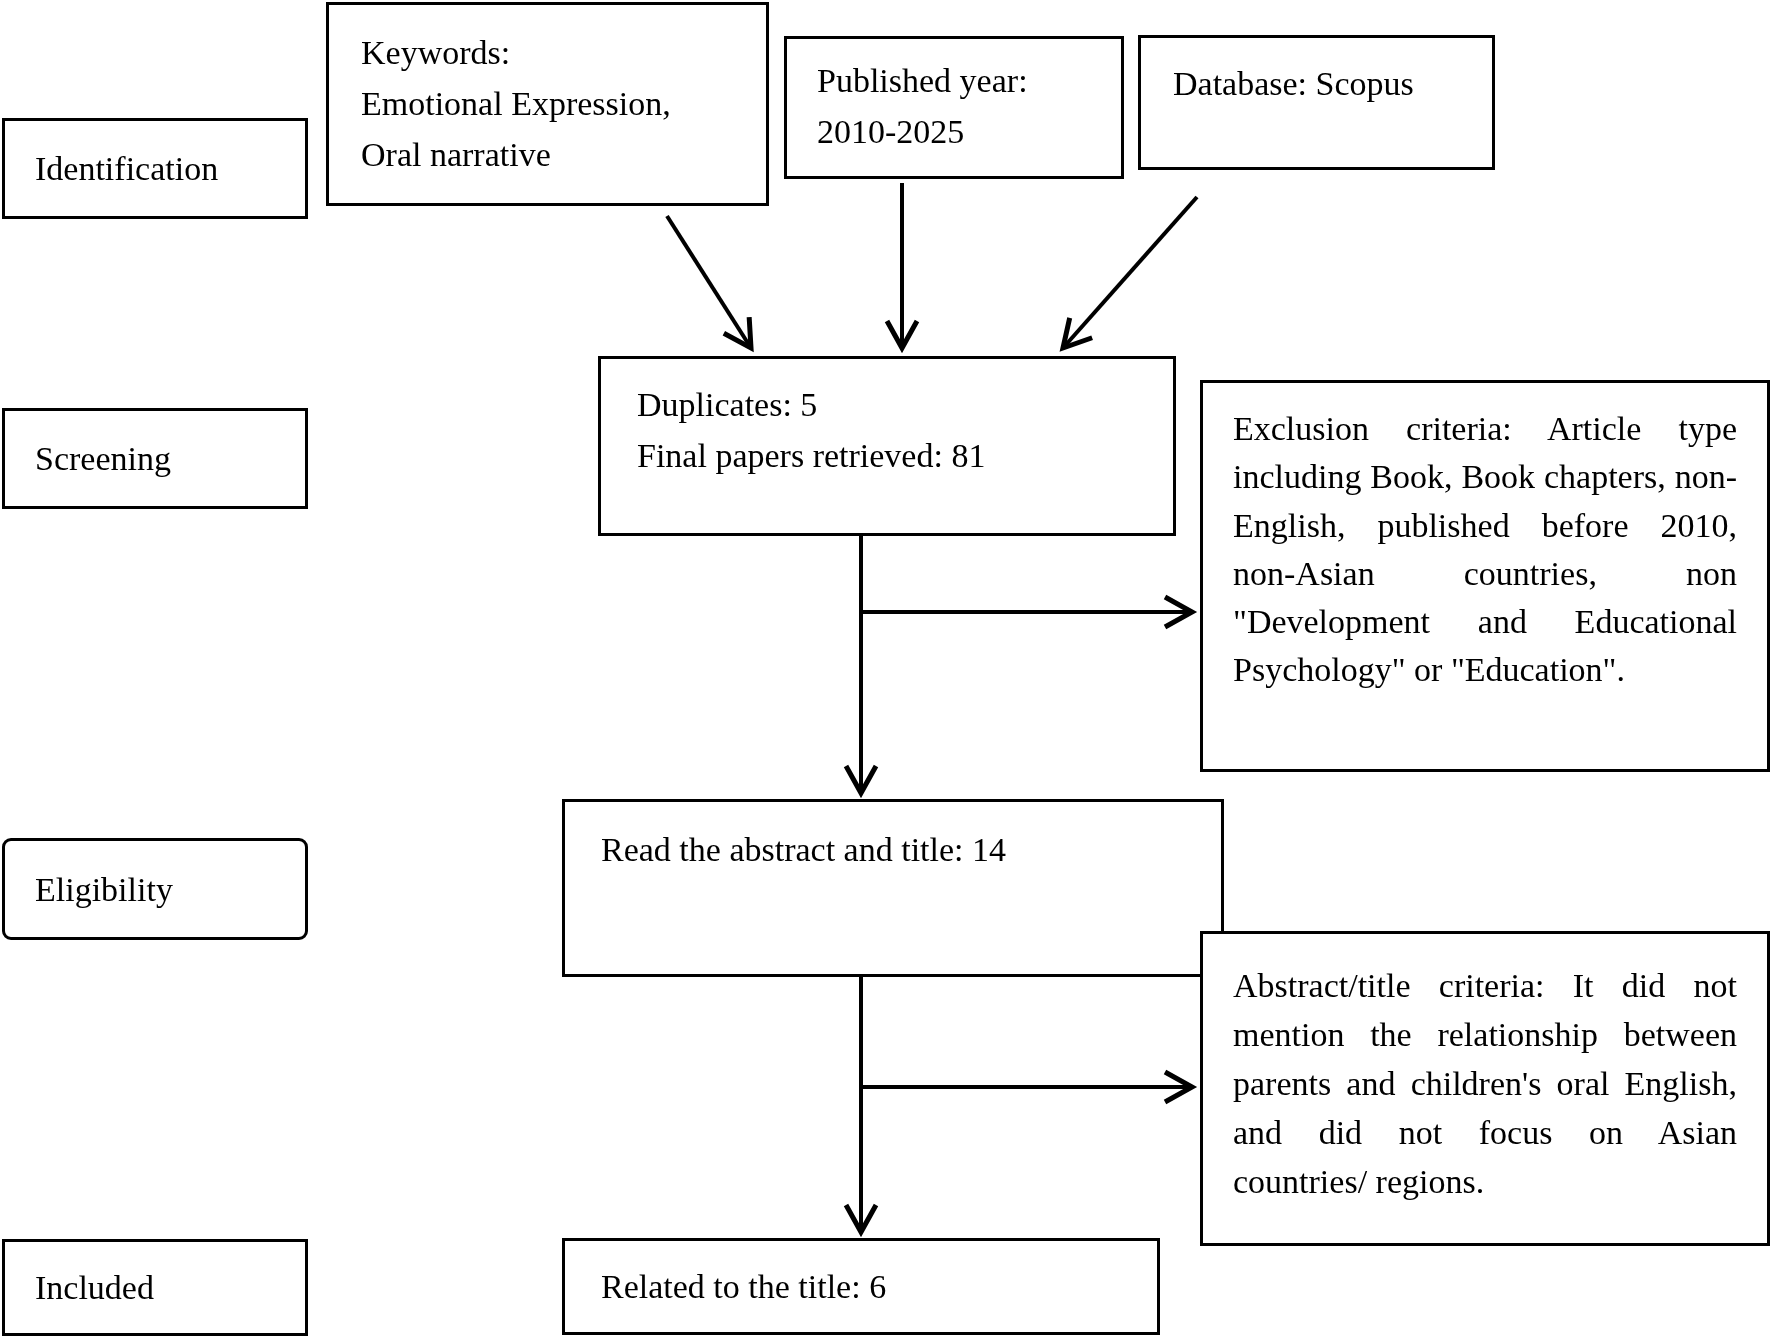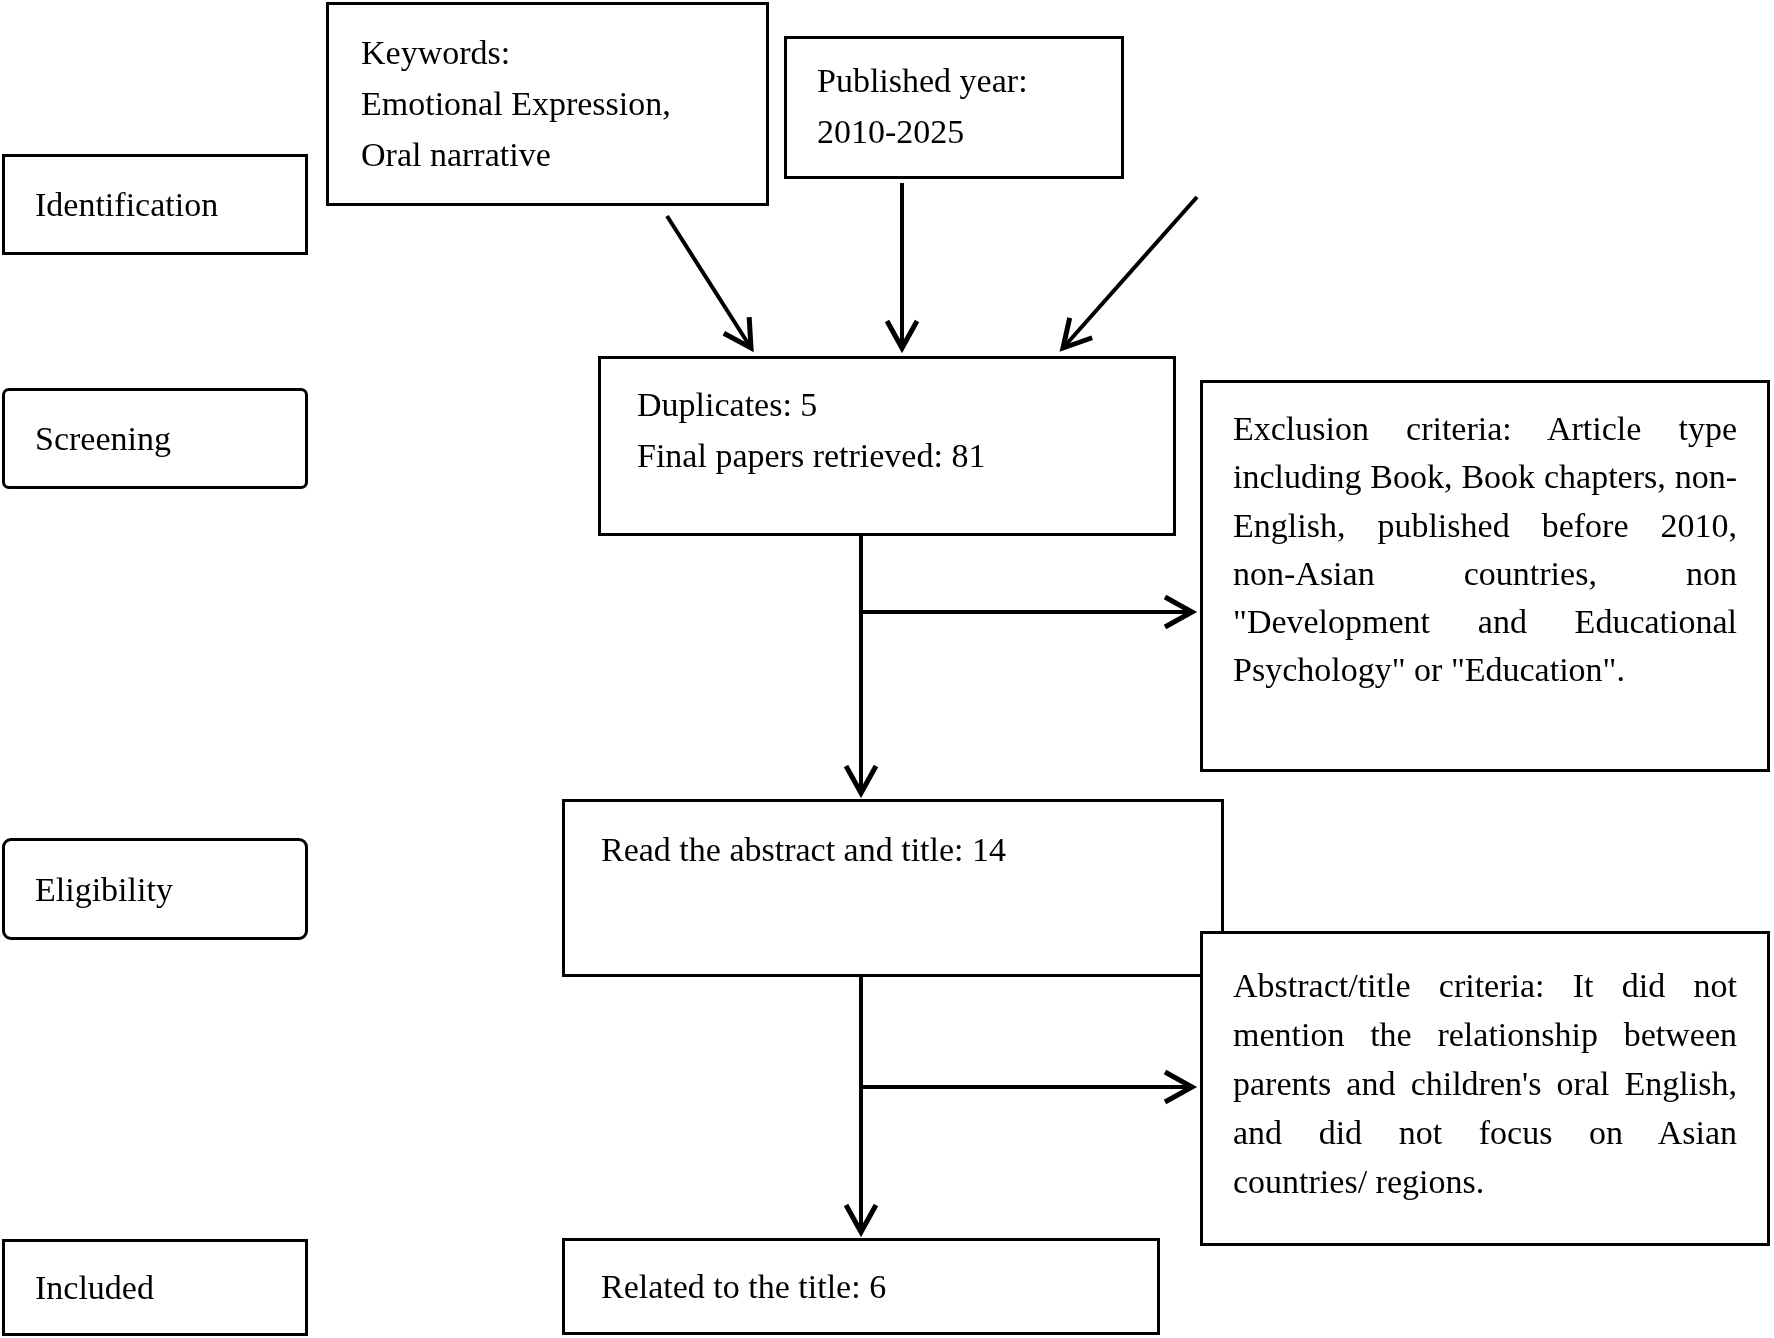--- a/index.html
+++ b/index.html
@@ -35,22 +35,22 @@
   .box span{
     display:block;
     white-space:pre-line;
   }
   
   .stage{
     left:2px;width:306px;
     display:flex;align-items:center;
     padding-left:30px;
   }
-  .stage-identification{top:118px;height:101px;margin-top:36px;}
-  .stage-screening{top:388px;height:101px;border-radius:7px;}
+  .stage-identification{top:118px;height:101px;}
+  .stage-screening{top:408px;height:101px;}
   .stage-eligibility{top:838px;height:102px;border-radius:9px;}
   .stage-included{top:1239px;height:97px;}
   
   .box-keywords{left:326px;top:2px;width:443px;height:204px;padding:22px 10px 0 32px;}
   .box-year{left:784px;top:36px;width:340px;height:143px;padding:16px 26px 0 30px;}
   .box-database{left:1138px;top:35px;width:357px;height:135px;padding:20px 10px 0 32px;}
   
   .box-duplicates{left:562px;top:356px;width:578px;height:180px;padding:20px 14px 0 36px;margin-left:36px;}
   .box-read{left:562px;top:799px;width:662px;height:178px;padding:22px 14px 0 36px;}
   .box-related{left:562px;top:1238px;width:598px;height:97px;padding:20px 14px 0 36px;}
@@ -106,20 +106,23 @@
 
   <div class="box box-keywords">
     <span>Keywords:
 Emotional Expression,
 Oral narrative</span>
   </div>
   <div class="box box-year">
     <span>Published year:
 2010-2025</span>
   </div>
+  <div class="box box-database">
+    <span>Database: Scopus</span>
+  </div>
 
   <div class="box box-duplicates">
     <span>Duplicates: 5
 Final papers retrieved: 81</span>
   </div>
   <div class="box box-read">
     <span>Read the abstract and title: 14</span>
   </div>
   <div class="box box-related">
     <span>Related to the title: 6</span>

